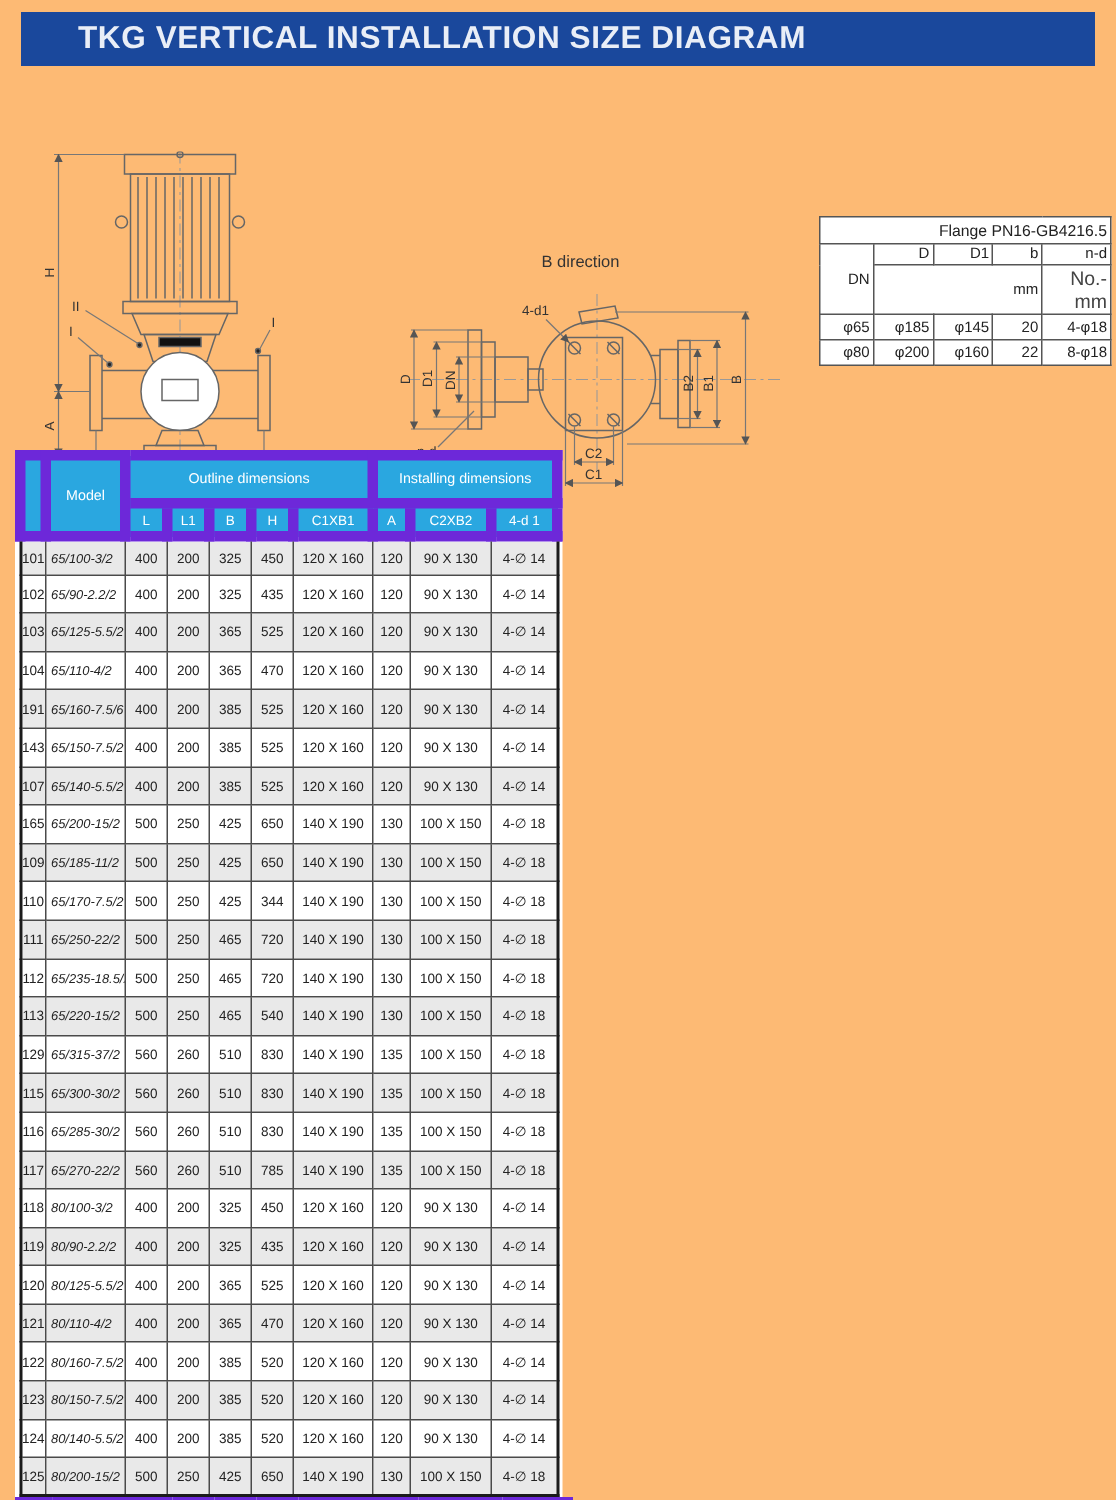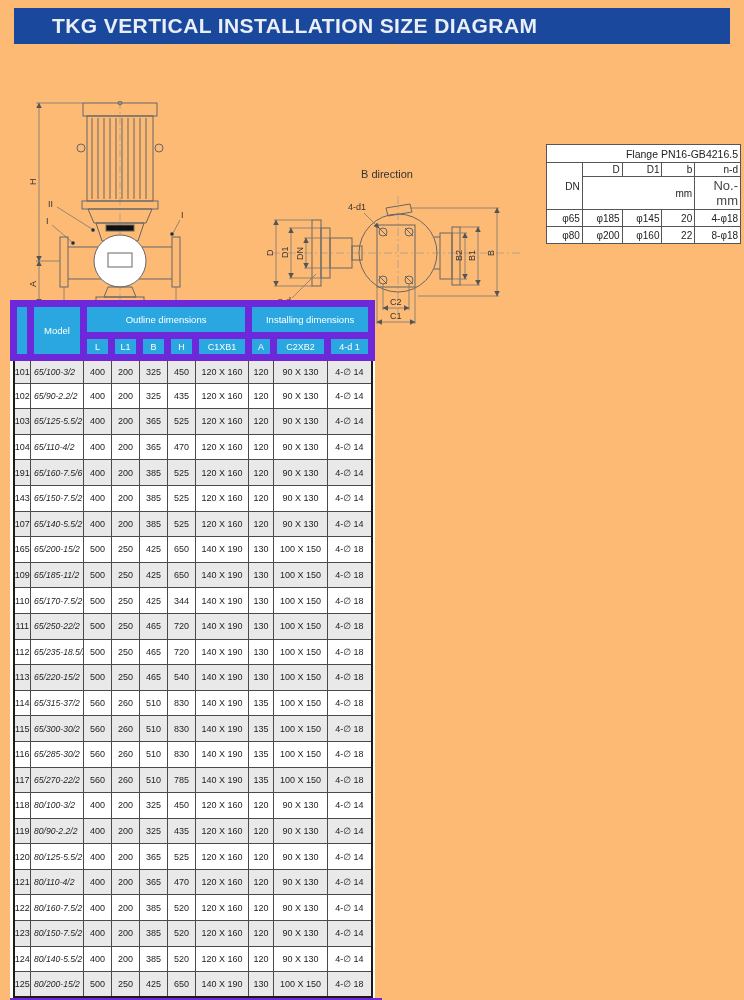--- a/index.html
+++ b/index.html
@@ -418,21 +418,21 @@
             <td>500</td>
             <td>250</td>
             <td>465</td>
             <td>540</td>
             <td>140 X 190</td>
             <td>130</td>
             <td>100 X 150</td>
             <td>4-∅ 18</td>
           </tr>
           <tr>
-            <td>114</td>
+            <td>129</td>
             <td class="model">65/315-37/2</td>
             <td>560</td>
             <td>260</td>
             <td>510</td>
             <td>830</td>
             <td>140 X 190</td>
             <td>135</td>
             <td>100 X 150</td>
             <td>4-∅ 18</td>
           </tr>

